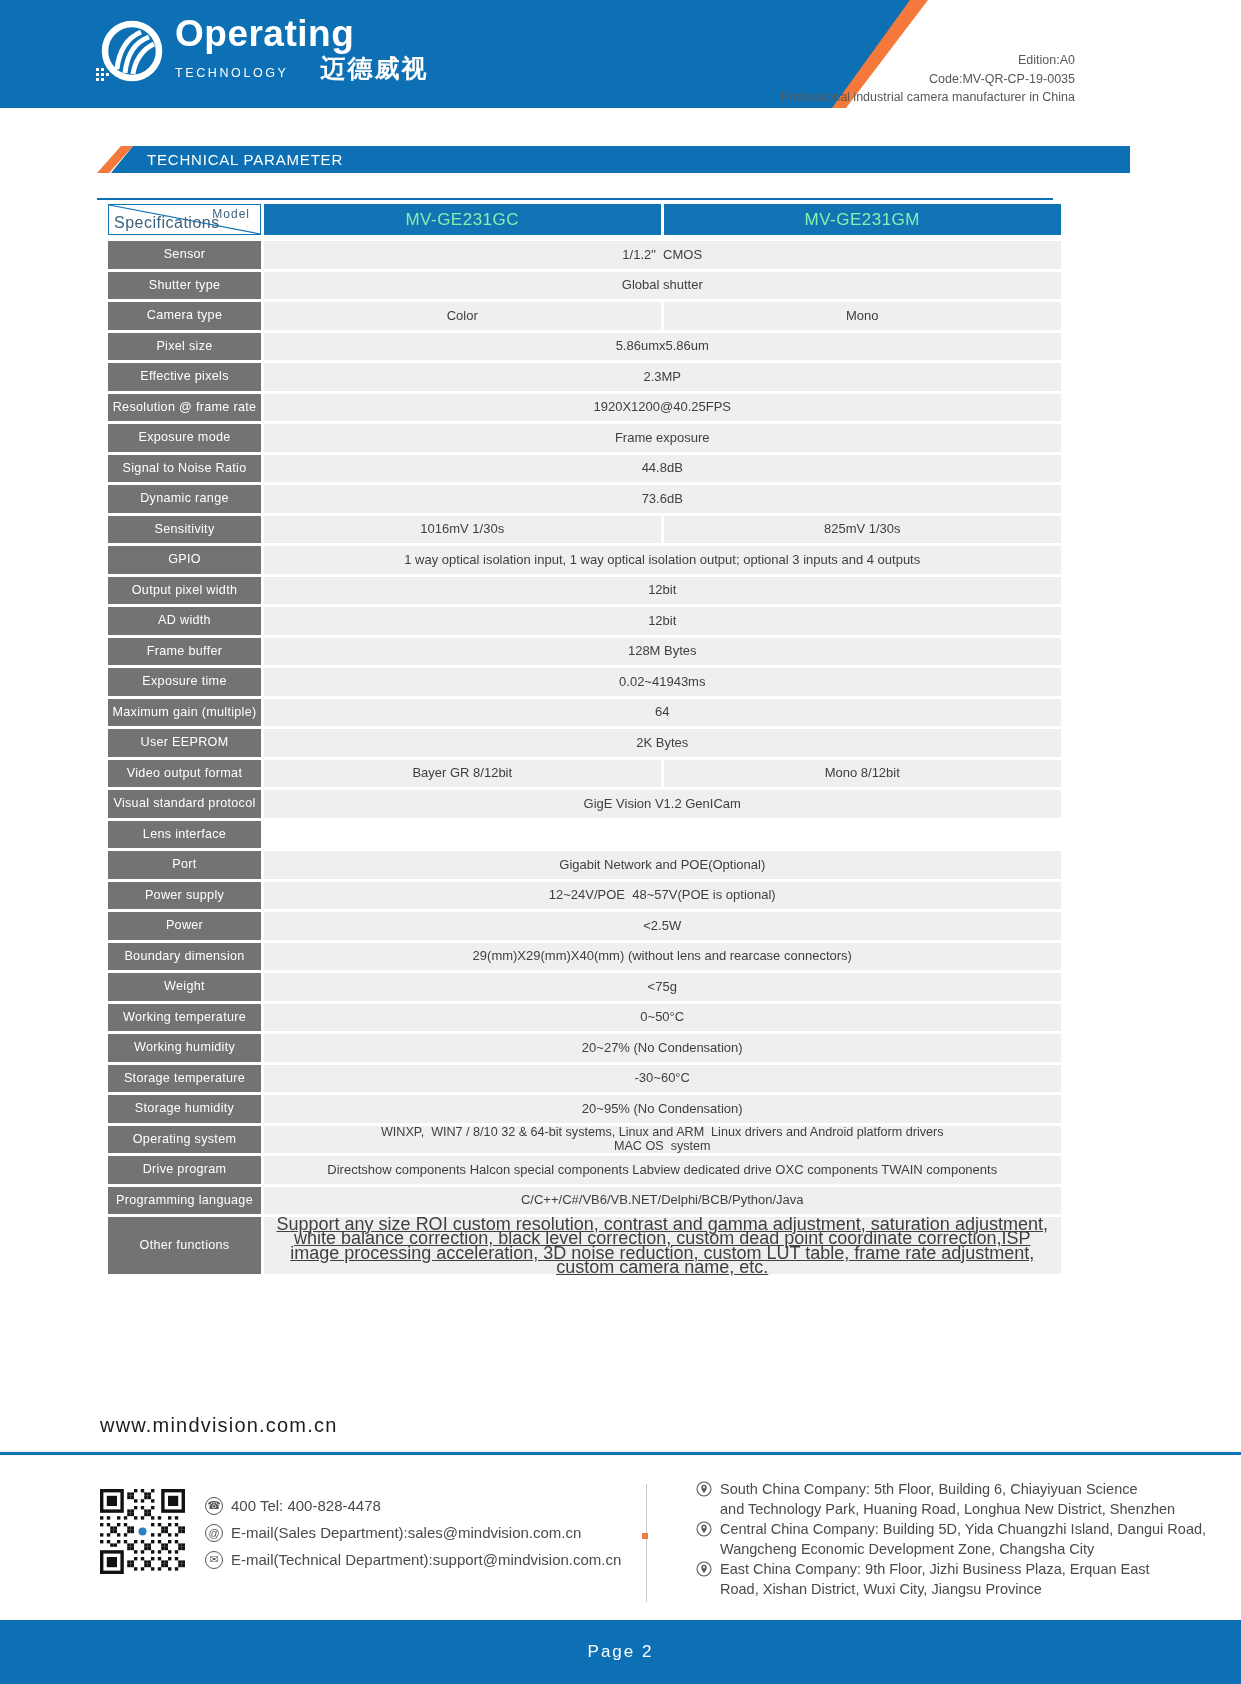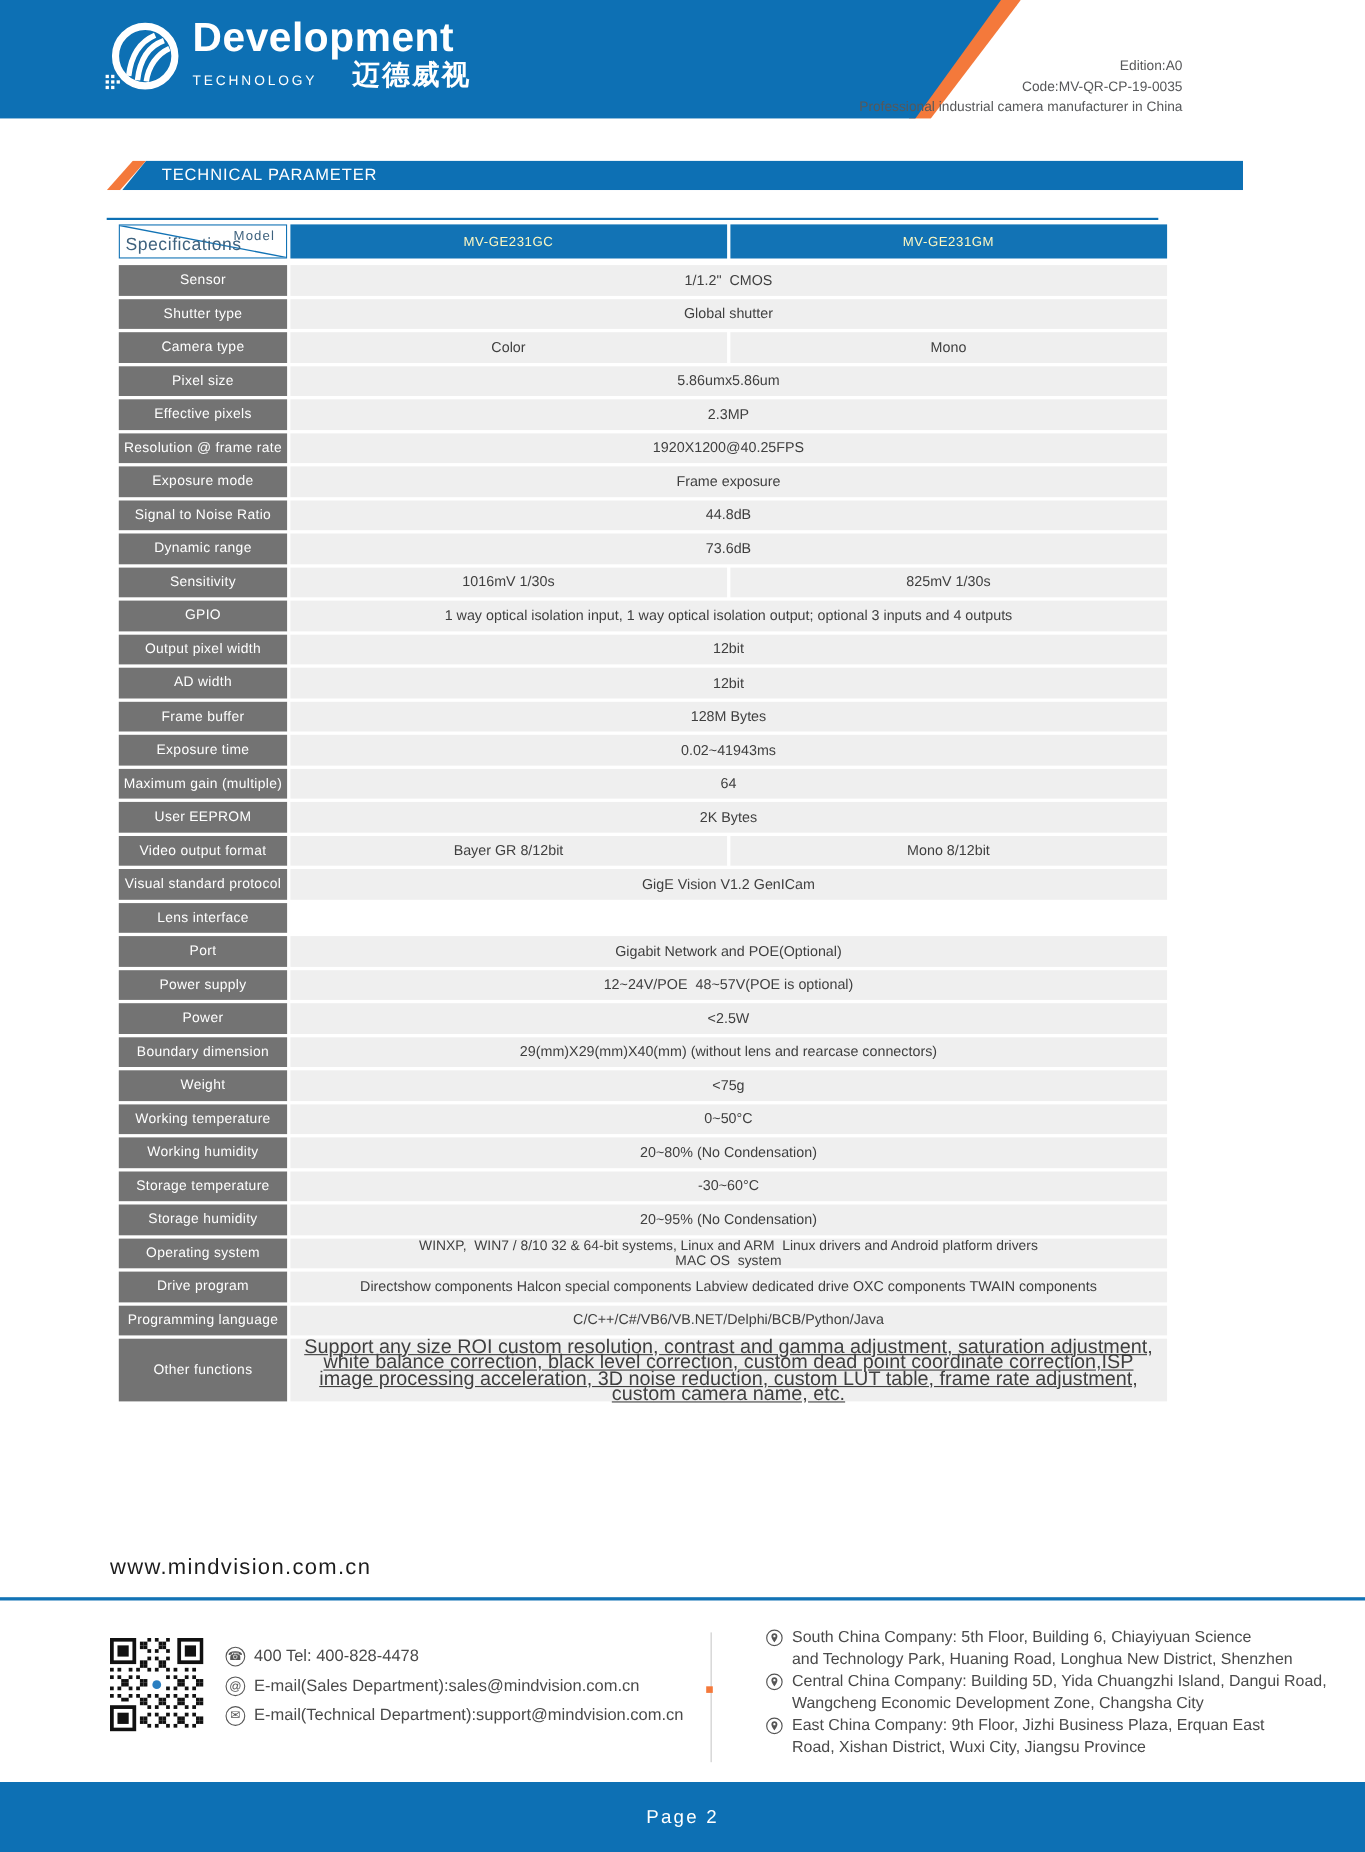--- a/index.html
+++ b/index.html
@@ -36,22 +36,22 @@
   .trow.thead { height:31px; margin-bottom:6px; }
   .trow.h3 { height:57px; }
   .tlabel { width:153px; flex:0 0 153px; background:#737373; color:#fff;
     display:flex; align-items:center; justify-content:center; text-align:center;
     font-size:12.6px; letter-spacing:0.3px; line-height:13px; }
   .tval { flex:1; background:#EFEFEF; color:#3F3F3F;
     display:flex; align-items:center; justify-content:center; text-align:center;
     white-space:pre-line; line-height:14.5px; padding:0 8px; }
   .trow.h2 .tval { font-size:12.6px; }
   .trow.h3 .tval { font-size:18px;text-decoration:underline; }
-  .thcell { flex:1; background:#1273B5; color:#fef9c3; display:flex; align-items:center;
-    justify-content:center; font-size:12px; letter-spacing:0.5px; }
+  .thcell { flex:1; background:#1273B5; color:#86efac; display:flex; align-items:center;
+    justify-content:center; font-size:17px; letter-spacing:0.5px; }
   .corner { width:153px; flex:0 0 153px; position:relative; background:#fff;
     border:1.5px solid #1273B5; }
   .corner svg { position:absolute; left:0; top:0; width:100%; height:100%; }
   .c-model { position:absolute; top:2px; right:10px; font-size:12px; color:#3d617d; letter-spacing:1px; }
   .c-spec { position:absolute; bottom:2px; left:5px; font-size:16px; color:#3d617d; letter-spacing:0.5px; }
   
   .website { position:absolute; left:100px; top:1414px; font-size:20px; color:#1c1c1c; letter-spacing:1.2px; }
   .blue-rule { position:absolute; left:0; top:1452px; width:100%; height:3px; background:#1273B5; }
   .qr { position:absolute; left:100px; top:1489px; width:85px; height:85px; }
   .contacts { position:absolute; left:205px; top:1492px; font-size:15px; color:#4a4a4a; }
@@ -89,21 +89,21 @@
         <rect x="1" y="55" width="3" height="3"></rect>
           <rect x="6" y="55" width="3" height="3"></rect>
         <rect x="1" y="60" width="3" height="3"></rect>
           <rect x="6" y="60" width="3" height="3"></rect>
           <rect x="11" y="60" width="3" height="3"></rect>
         <rect x="1" y="65" width="3" height="3"></rect>
           <rect x="6" y="65" width="3" height="3"></rect>
       </g>
     </svg>
     <div class="logo-text">
-      <div class="brand">Development</div>
+      <div class="brand">Operating</div>
       <div class="brand-row2">
         <span class="brand-sub">TECHNOLOGY</span>
         <span class="brand-cn">迈德威视</span>
       </div>
     </div>
   </div>
   <div class="header-meta">
     <div>Edition:A0</div>
     <div>Code:MV-QR-CP-19-0035</div>
     <div>Professional industrial camera manufacturer in China</div>
@@ -230,21 +230,21 @@
         <div class="trow">
           <div class="tlabel">Weight</div>
           <div class="tval">&lt;75g</div>
         </div>
         <div class="trow">
           <div class="tlabel">Working temperature</div>
           <div class="tval">0~50°C</div>
         </div>
         <div class="trow">
           <div class="tlabel">Working humidity</div>
-          <div class="tval">20~80% (No Condensation)</div>
+          <div class="tval">20~27% (No Condensation)</div>
         </div>
         <div class="trow">
           <div class="tlabel">Storage temperature</div>
           <div class="tval">-30~60°C</div>
         </div>
         <div class="trow">
           <div class="tlabel">Storage humidity</div>
           <div class="tval">20~95% (No Condensation)</div>
         </div>
         <div class="trow h2">

